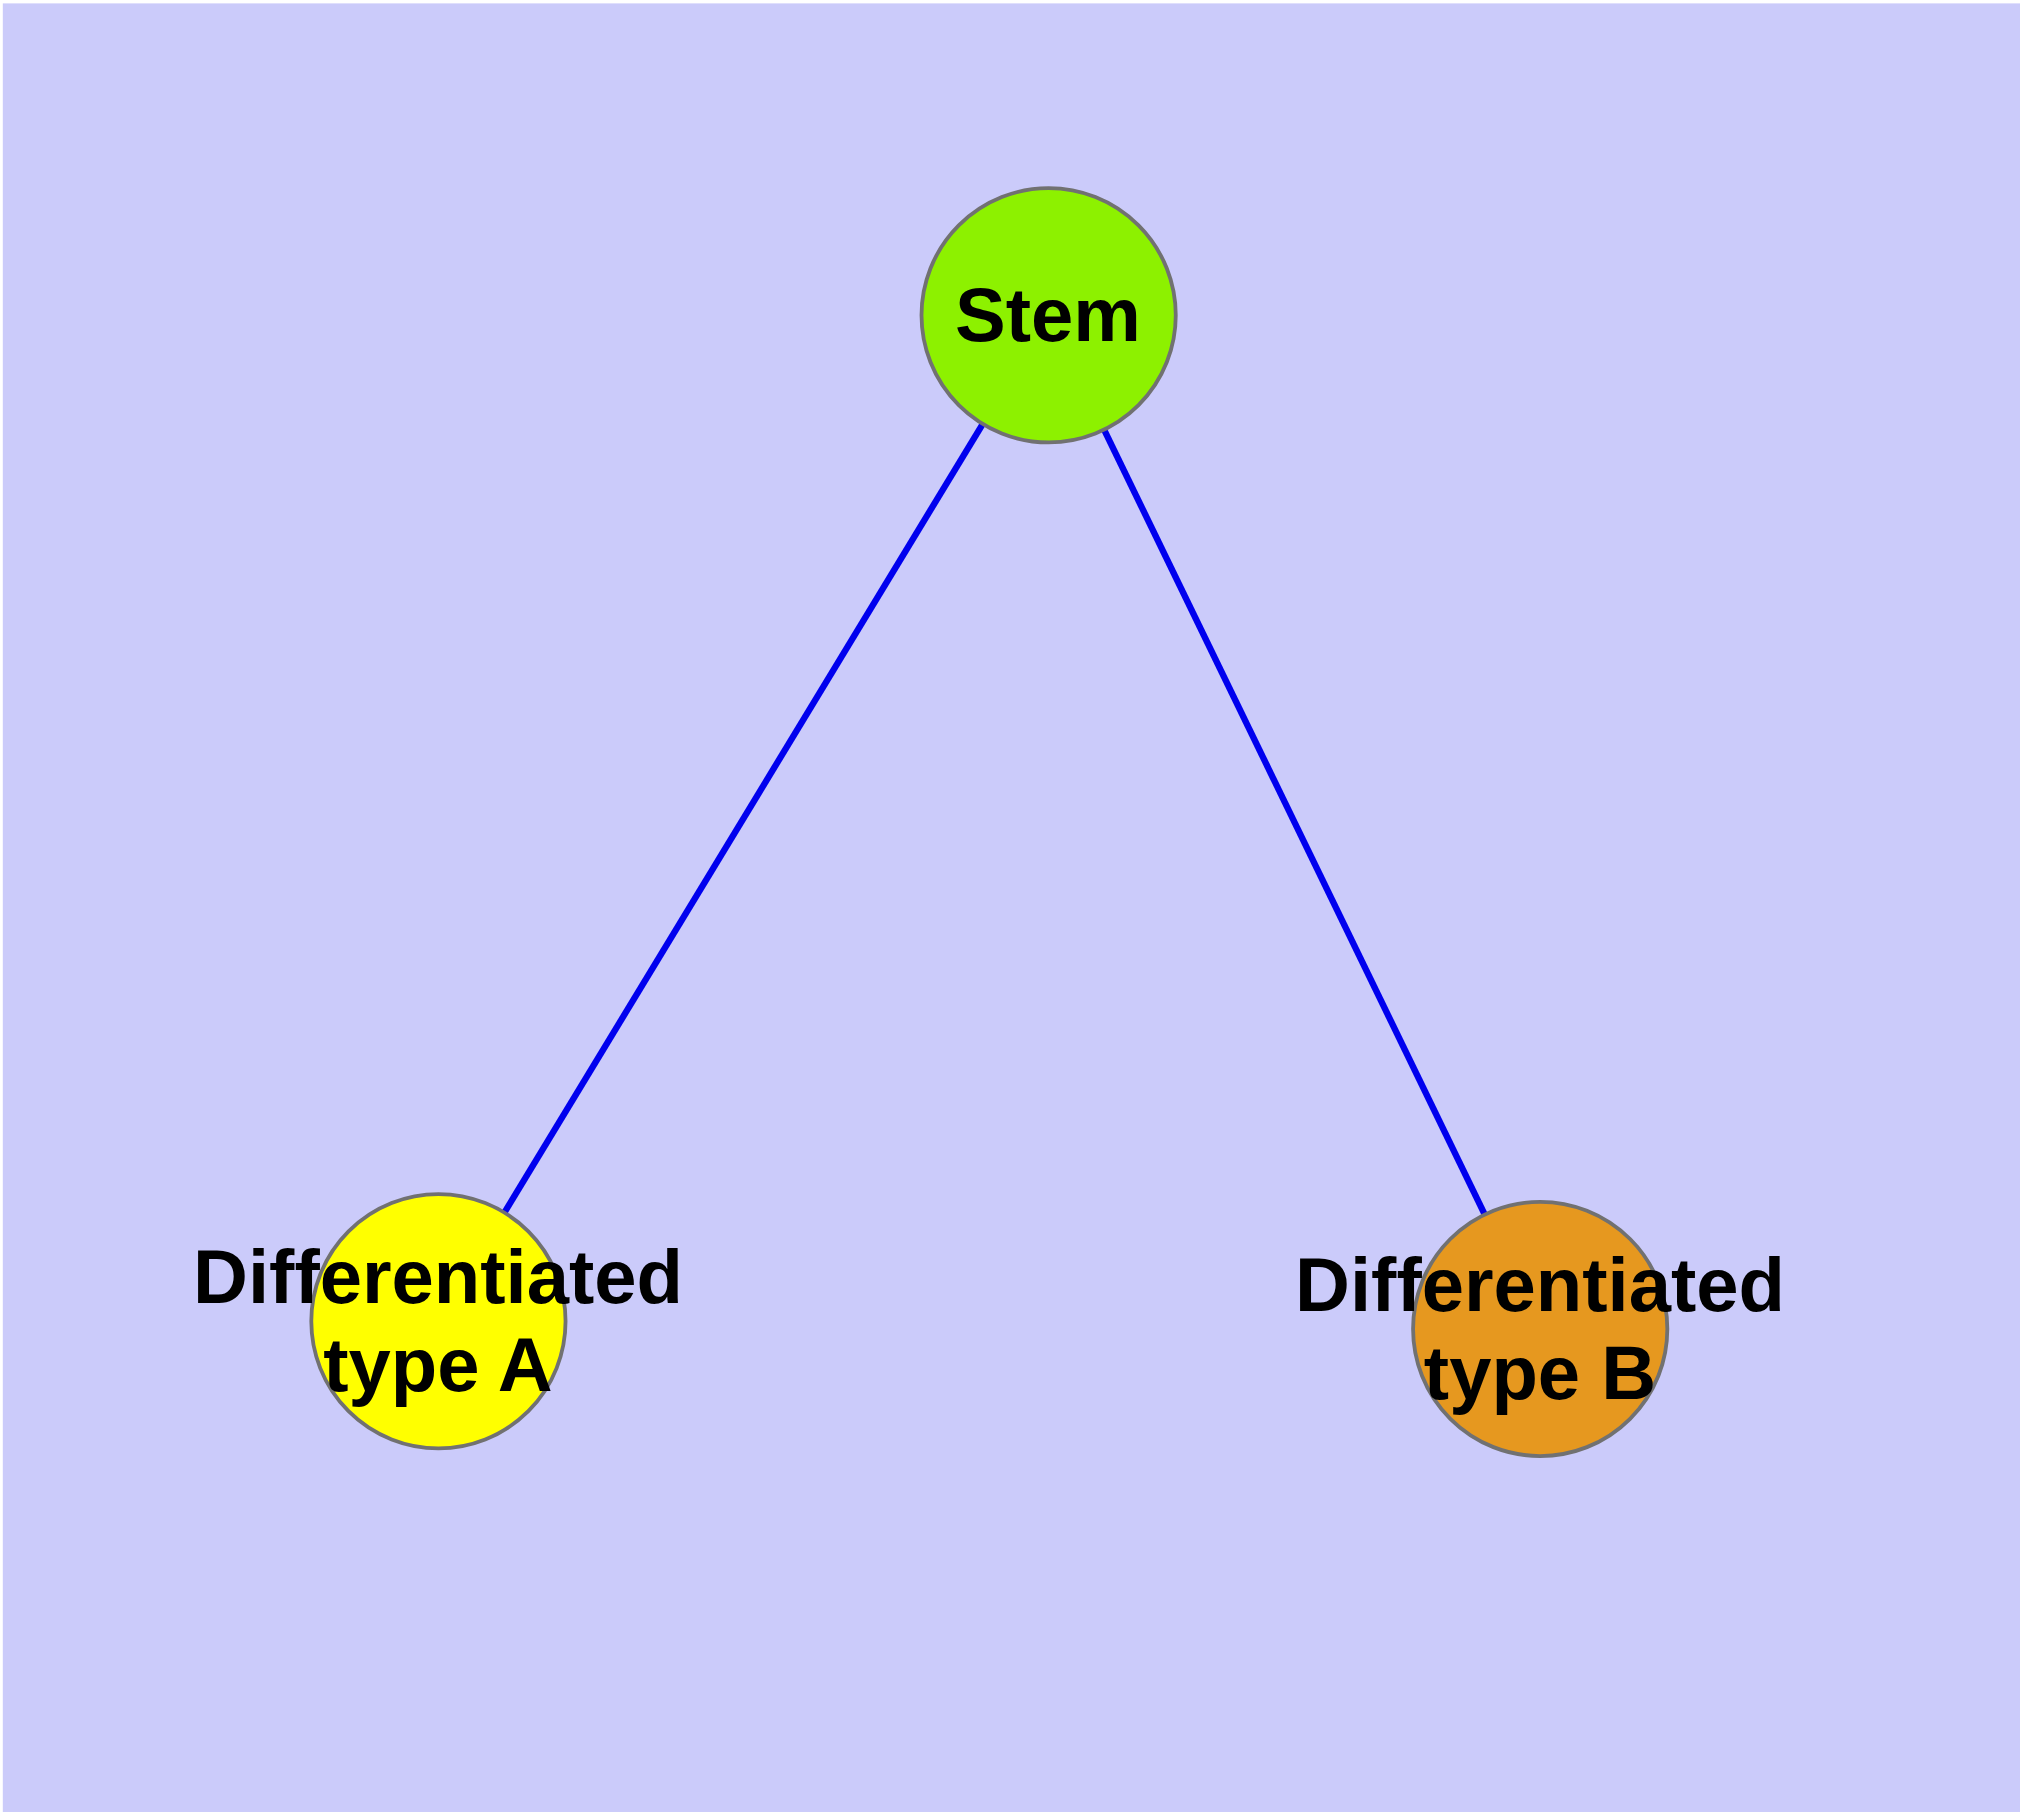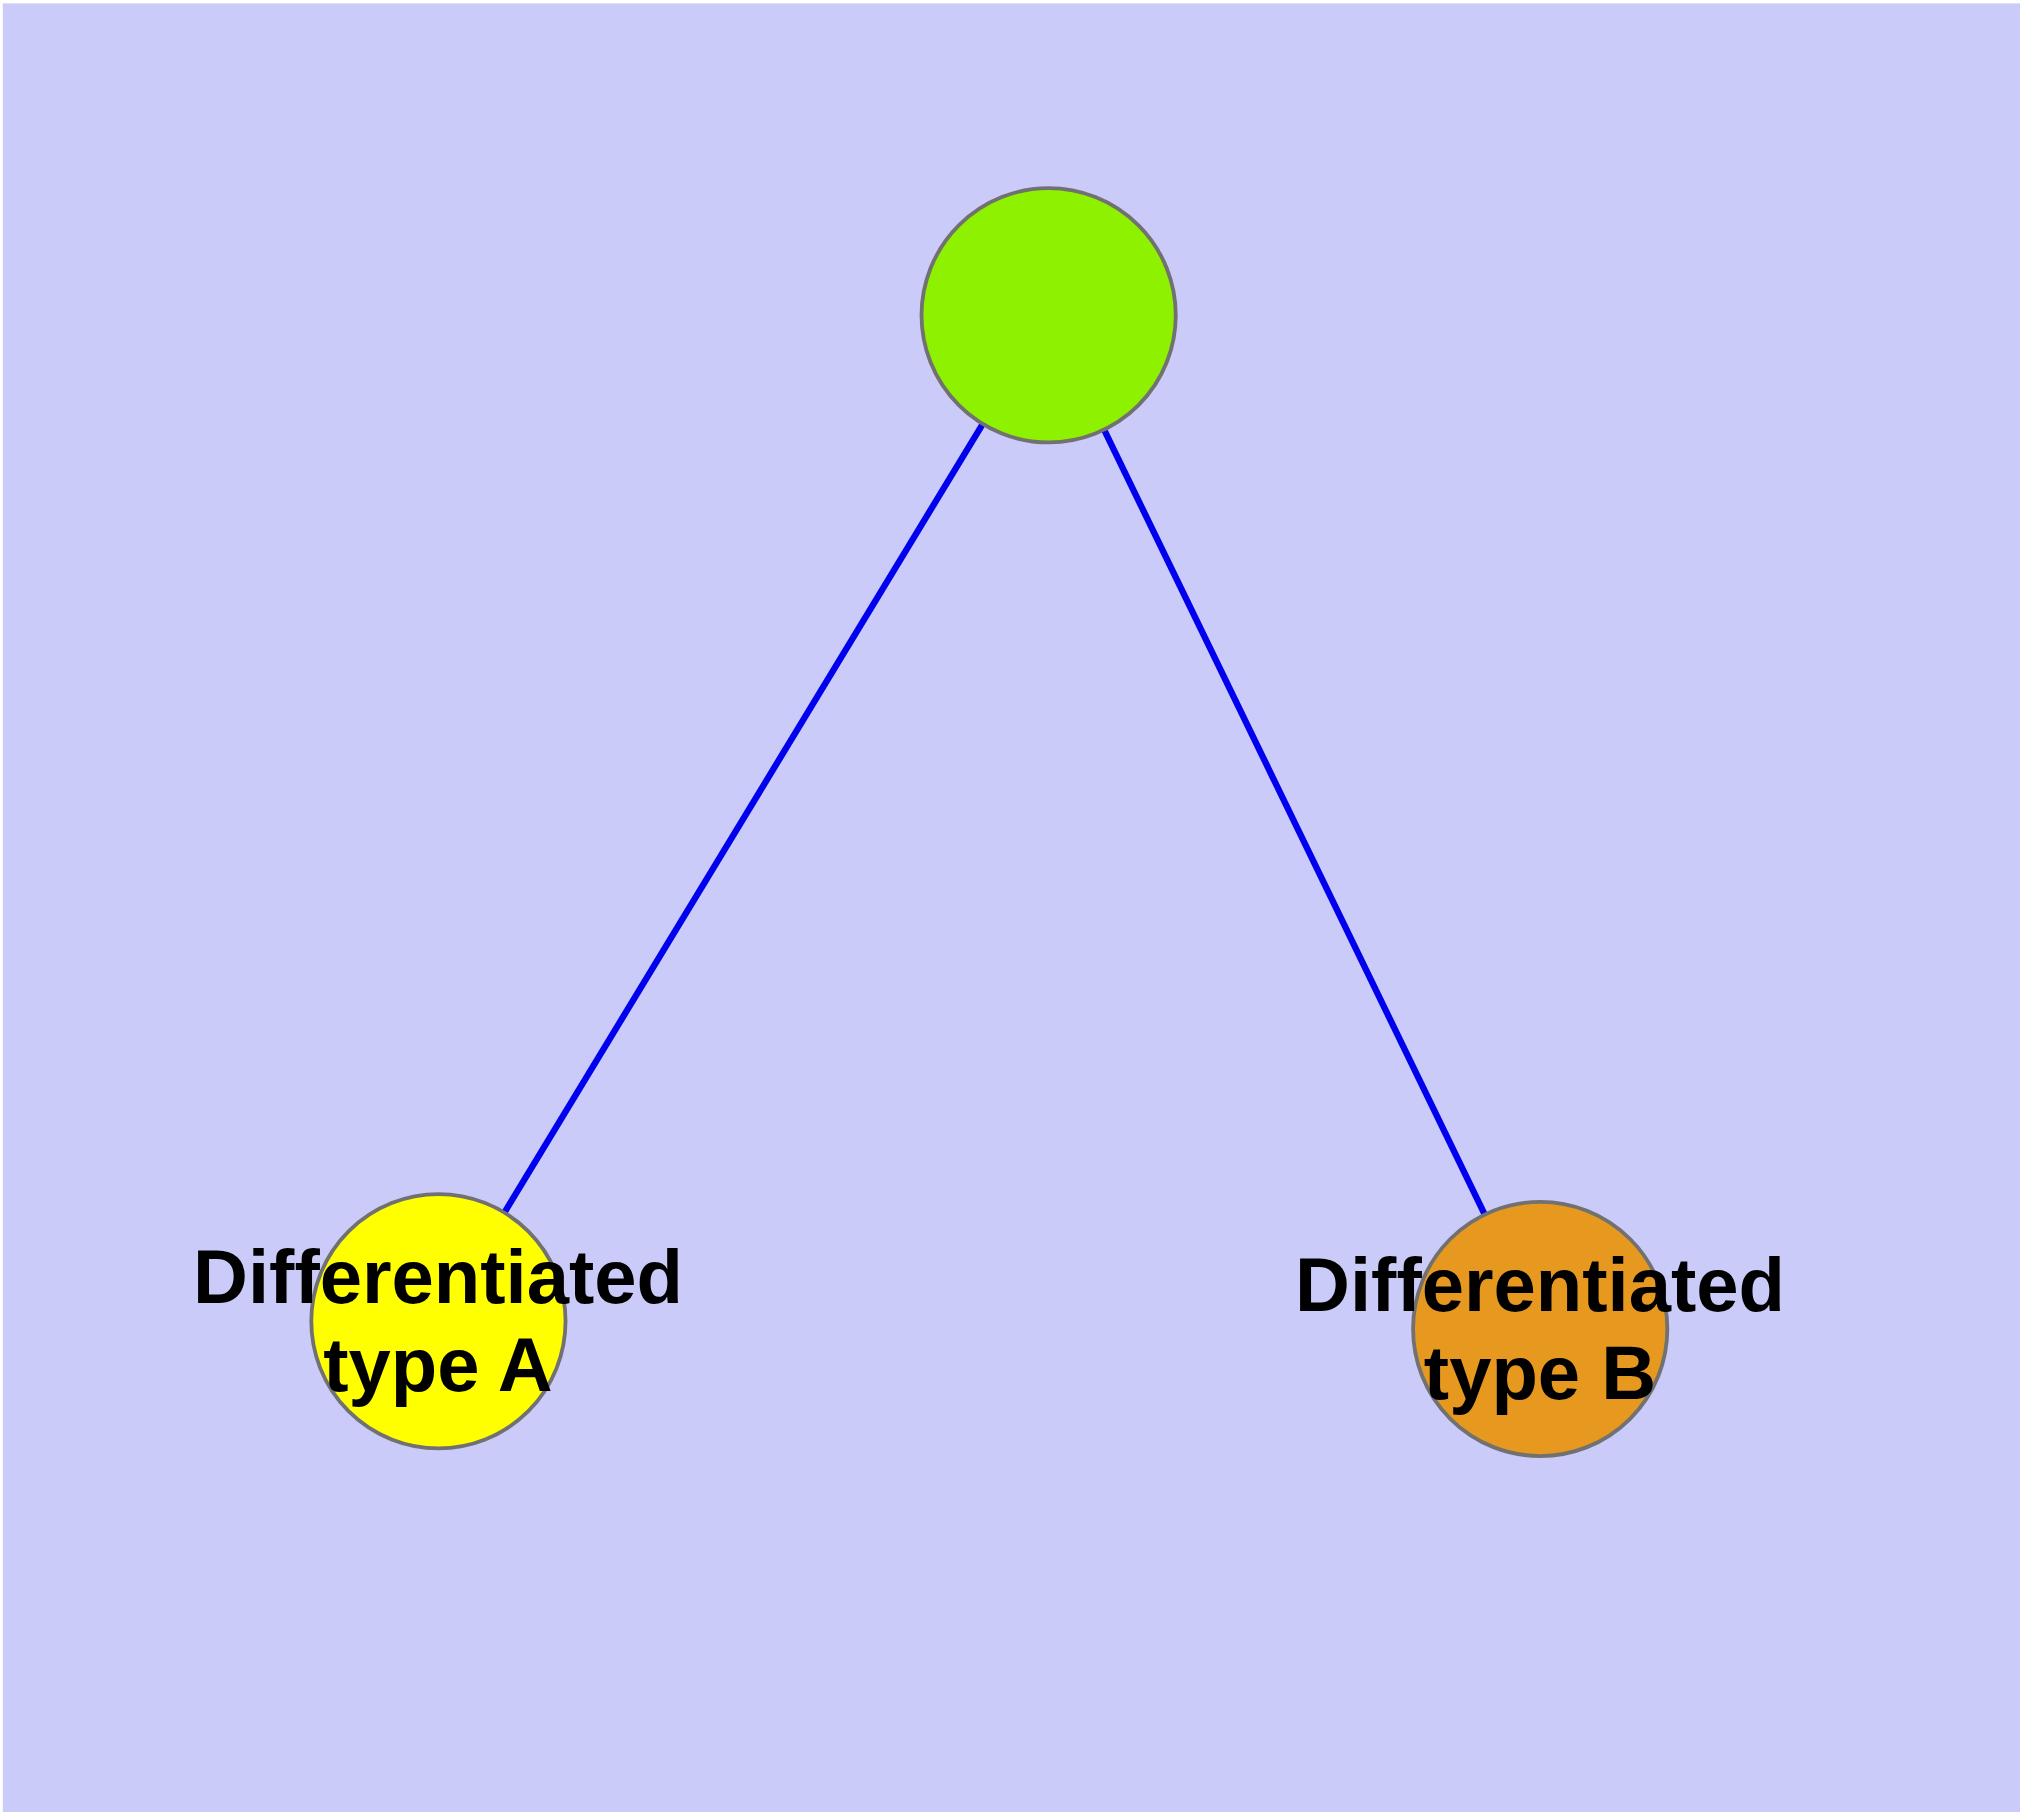--- a/index.html
+++ b/index.html
@@ -48,20 +48,21 @@
       <line x1="1237" y1="372" x2="1817" y2="1568"></line>
     </g>
 
     <g stroke-width="4.5" stroke="#717171">
       <circle cx="1237" cy="372" r="150" fill="#8df100"></circle>
       <circle cx="517" cy="1559" r="150" fill="#ffff00"></circle>
       <circle cx="1817" cy="1568" r="150" fill="#e6981f"></circle>
     </g>
   </svg>
 
+  <div class="node-label" style="left: 1048px; top: 315px; color: rgb(0, 0, 0);">Stem</div>
 
   <div class="node-label" style="left: 438px; top: 1321px; color: rgb(0, 0, 0);">Differentiated
 type A</div>
 
   <div class="node-label" style="left: 1540px; top: 1329px; color: rgb(0, 0, 0);">Differentiated
 type B</div>
 
 </div>
 
 

